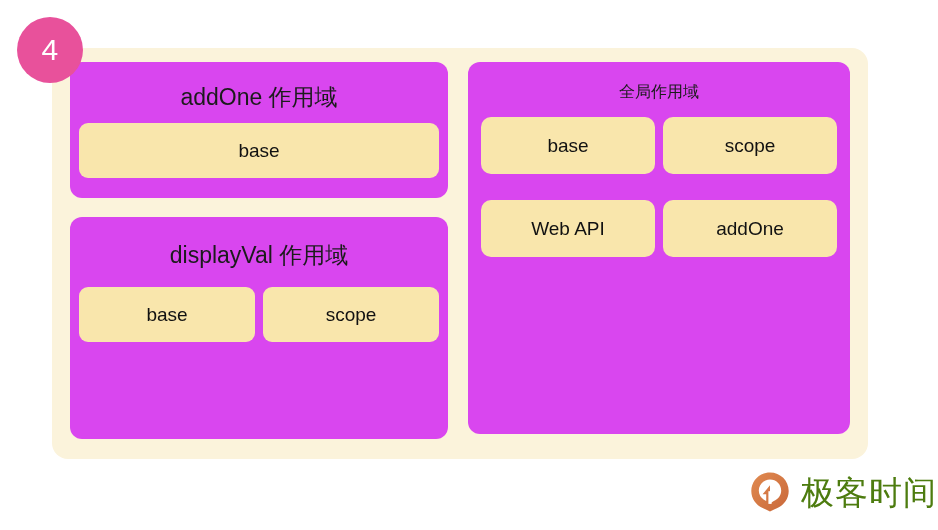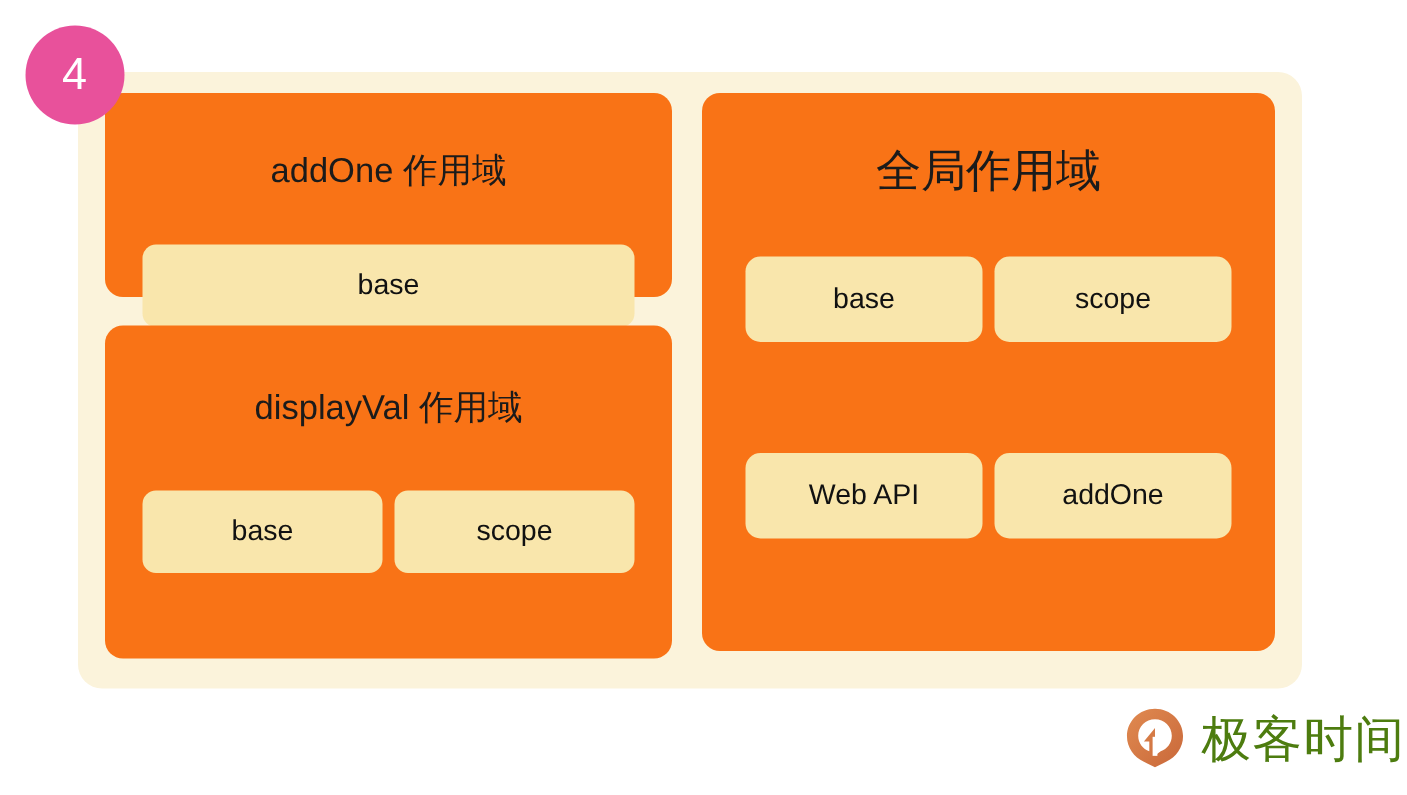--- a/index.html
+++ b/index.html
@@ -48,54 +48,53 @@
     color: #ffffff;
     font-size: 30px;
     line-height: 1;
     font-weight: 400;
     letter-spacing: 0.5px;
   }
 
   
   .scope-box {
     position: absolute;
-    background: #f97316;
+    background: #d946ef;
     border-radius: 12px;
-    padding: 16px;
+    padding: 0;
   }
   .scope-box.addone   { left: 70px;  top: 62px;  width: 378px; height: 136px; }
   .scope-box.displayval { left: 70px; top: 217px; width: 378px; height: 222px; }
   .scope-box.global   { left: 468px; top: 62px;  width: 382px; height: 372px; }
 
   .scope-title {
     text-align: center;
     color: #1b1b1b;
     font-size: 23px;
     line-height: 1;
     font-weight: 400;
   }
   .scope-box.addone   .scope-title { margin-top: 24px; }
   .scope-box.displayval .scope-title { margin-top: 27px; }
-  .scope-box.global   .scope-title { margin-top: 22px; font-size: 30px; }
+  .scope-box.global   .scope-title { margin-top: 22px; font-size: 16px; }
 
   
   .chip-rows {
     padding: 0 9px;
     margin-top: 14px;
     display: flex;
     flex-direction: column;
     gap: 11px;
   }
   .scope-box.global .chip-rows { padding: 0 13px; margin-top: 17px; gap: 13px; }
   .scope-box.displayval .chip-rows { margin-top: 20px; gap: 10px; }
 
   .chip-row {
     display: flex;
     gap: 8px;
-    margin-top: 24px;
   }
   .scope-box.global .chip-row { gap: 8px; }
 
   .chip {
     background: #F9E6AC;
     border-radius: 9px;
     height: 55px;
     display: flex;
     align-items: center;
     justify-content: center;

